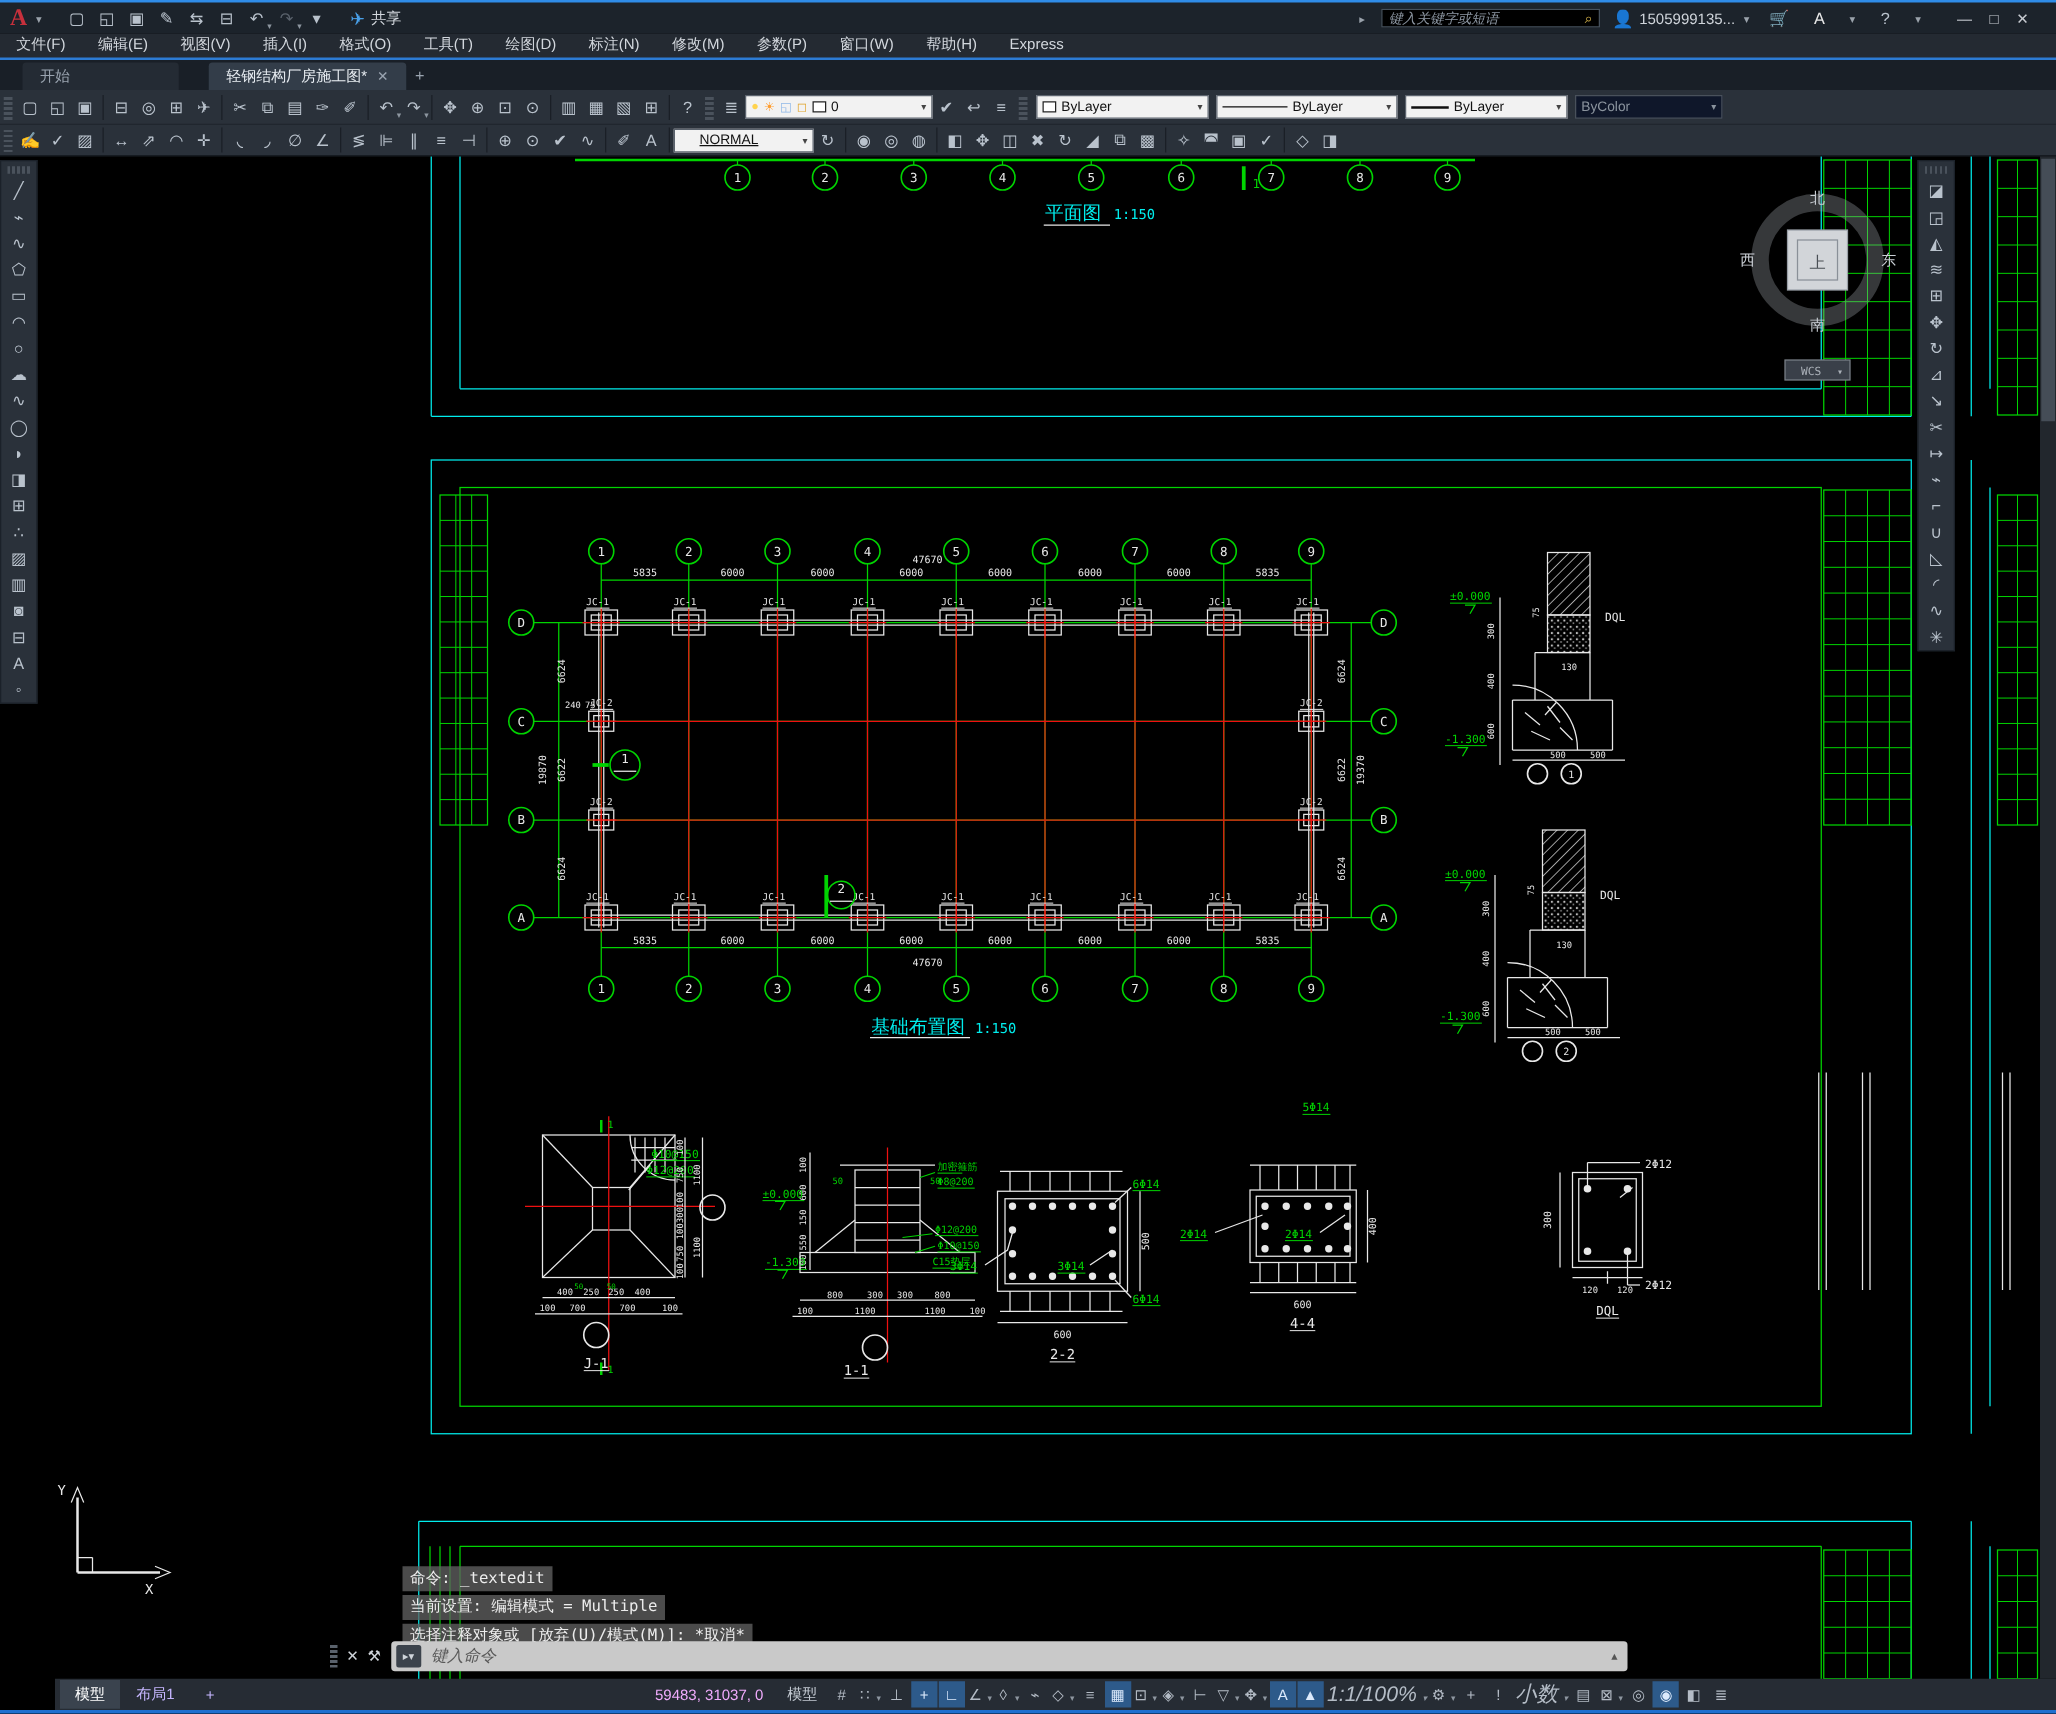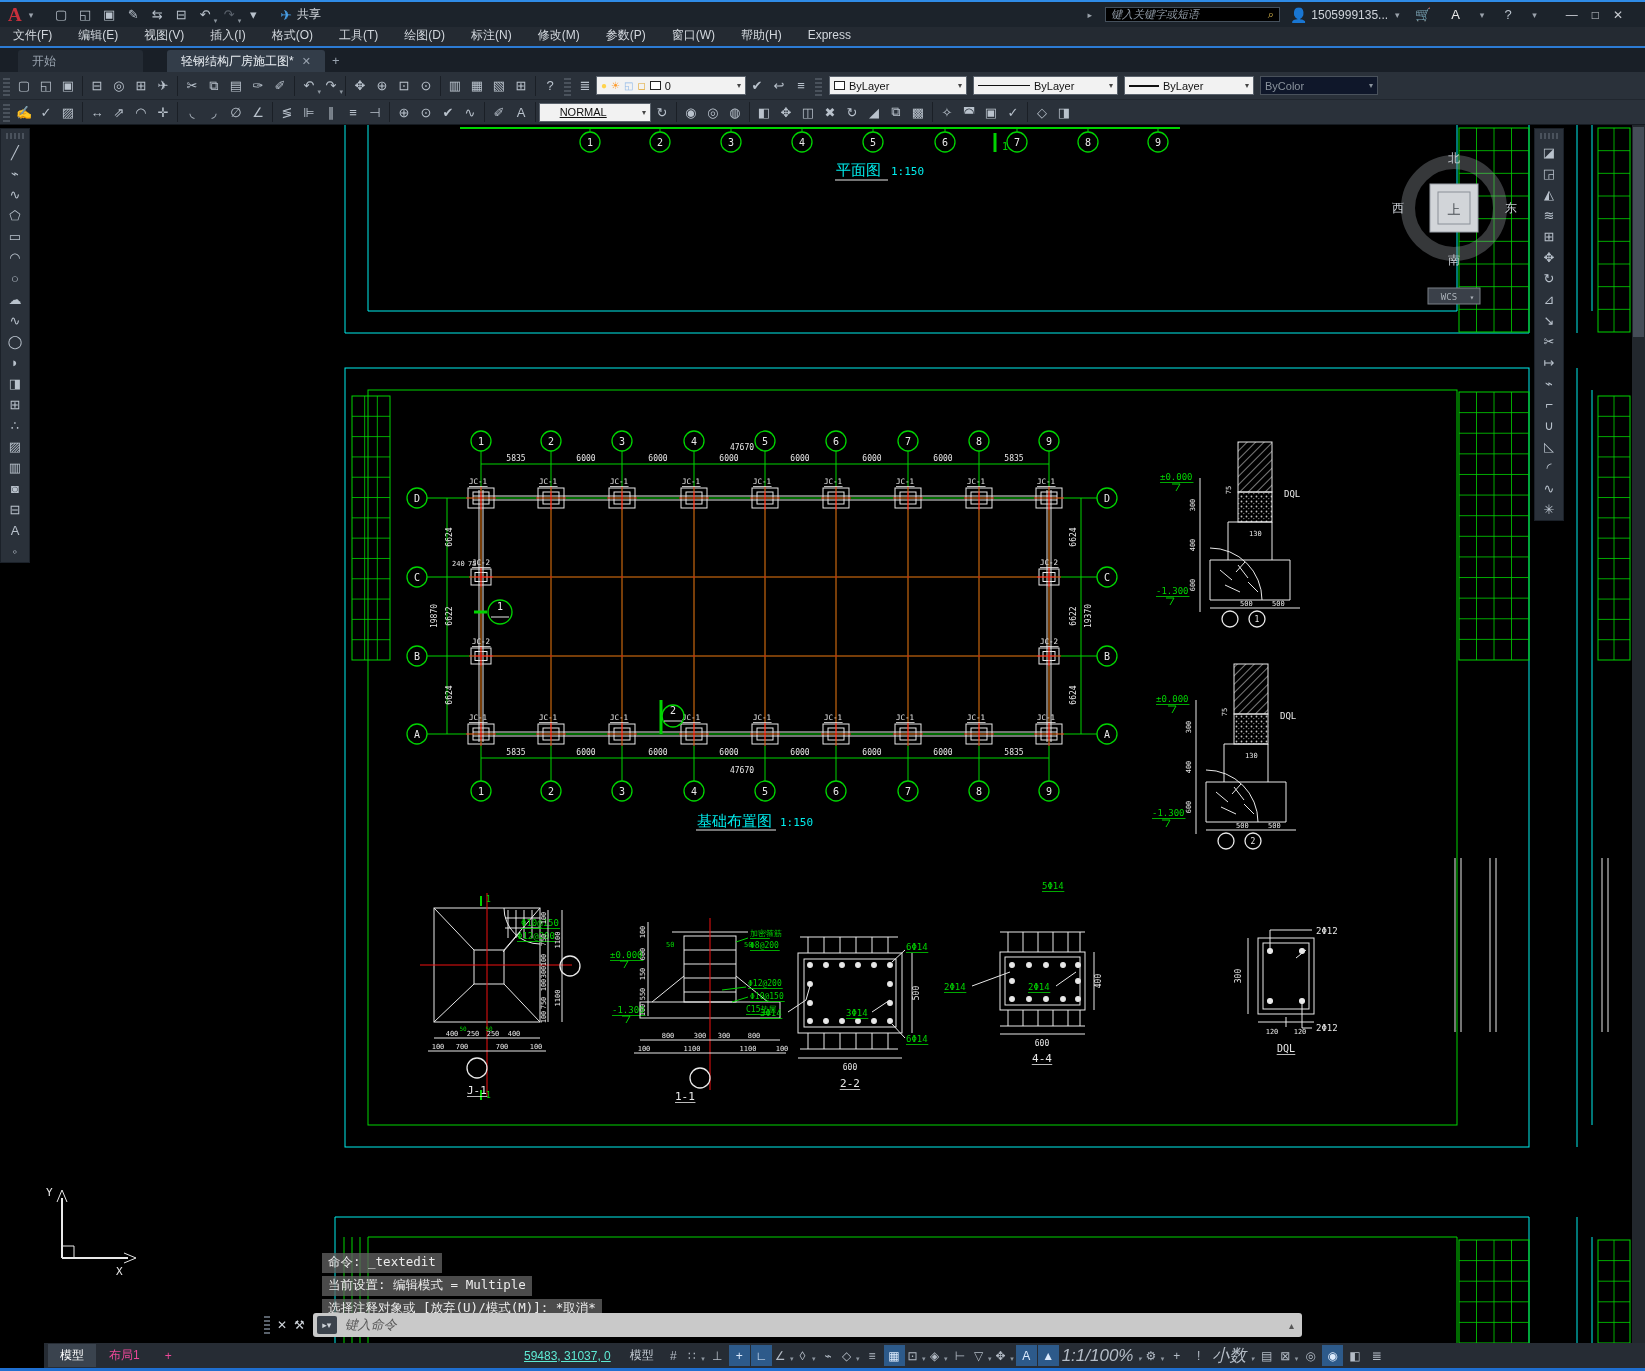--- a/index.html
+++ b/index.html
@@ -93,25 +93,25 @@
   #cmdfield .recent { width:20px; height:18px; background:#3c434c; color:#cfd4da;
     font-size:9px; display:flex; align-items:center; justify-content:center; border-radius:2px; }
   #cmdfield .ph { font-family:"DejaVu Sans Mono", monospace; font-style:italic;
     color:#595959; font-size:13px; margin-left:8px; }
   #cmdfield .up { margin-left:auto; color:#555; font-size:10px; }
 
   
   #statusbar { left:0; top:1343px; width:1645px; height:25px; background:#262c34; z-index:30;
     color:#c4cbd3; font-size:12px;margin-left:44px; }
   #mtabs { position:absolute; left:4px; top:0; height:25px; display:flex; align-items:center; gap:1px; }
-  #mtabs .mtab { padding:3px 12px; color:#ec4899; }
+  #mtabs .mtab { padding:3px 12px; color:#c4b5fd; }
   #mtabs .mtab.act { background:#3a434e; color:#fff; }
   #sbmain { position:absolute; left:470px; right:4px; top:0; height:25px; display:flex;
     align-items:center; gap:1px; }
-  #sb-coords { font-size:12px; color:#5eead4; padding:0 10px; white-space:nowrap;text-decoration:underline; }
+  #sb-coords { font-size:12px; color:#f0abfc; padding:0 10px; white-space:nowrap; }
   .sbtn { padding:2px 8px; color:#c3cad2; }
   .sbi { min-width:21px; height:21px; display:inline-flex; align-items:center; justify-content:center;
     color:#b4bcc6; font-size:12px; position:relative; padding:0 2px; flex:none; }
   .sbi.dd { padding-right:9px; }
   .sbi.dd::after { content:"▾"; font-size:7px; position:absolute; right:1px; bottom:3px; color:#8d96a0; }
   .sbi.act { background:#2d5a8a; color:#dceafc; }
   .sbi.wide { font-size:17px;font-style:italic; }
   #bluestrip { left:0; top:1368px; width:1645px; height:3px; background:#1f6fd0; z-index:31; }
 
   

